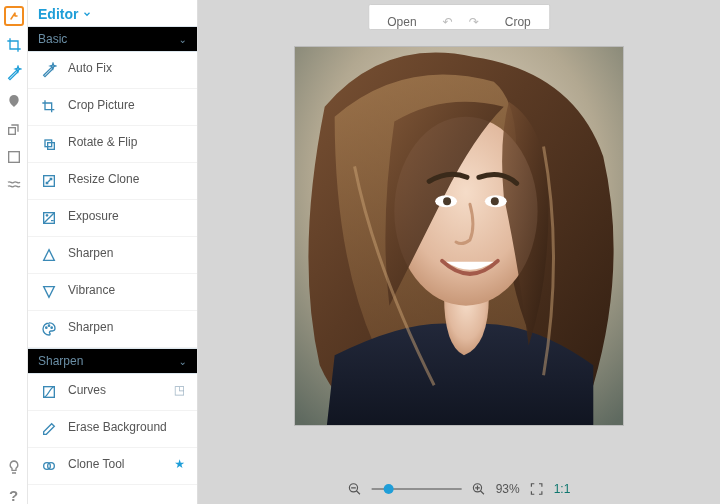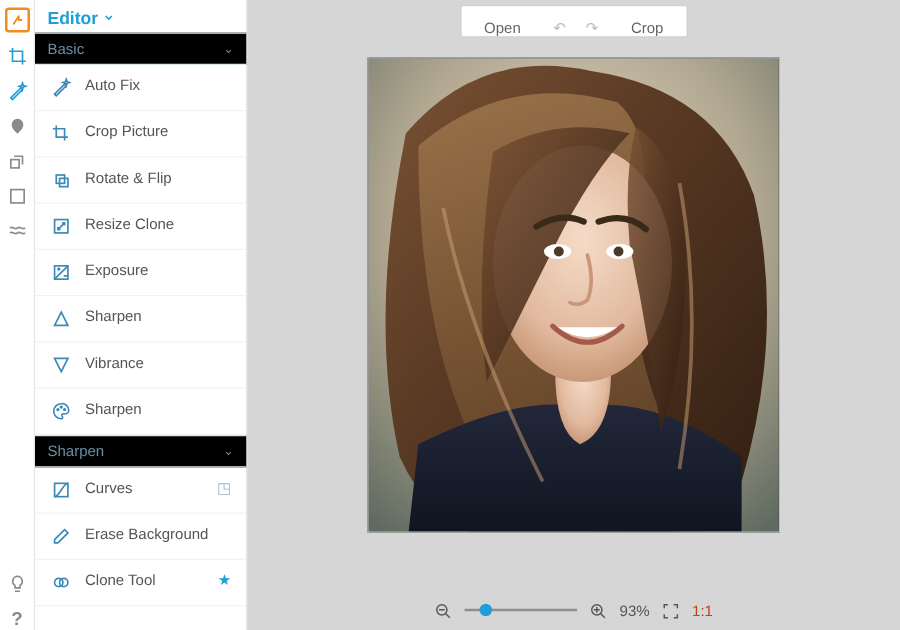--- a/index.html
+++ b/index.html
@@ -15,22 +15,22 @@
 .panel .items{display:flex;flex-direction:column}
 .panel .item{display:flex;align-items:flex-start;gap:10px;padding:9px 12px;font-size:12px;color:#555;cursor:pointer;border-bottom:1px solid #f2f2f2}
 .panel .item .ii{width:18px;height:18px;display:flex;align-items:center;justify-content:center;color:#3a89b6}
 .panel .item .trail{margin-left:auto;font-size:12px;color:#9fb4c4}
 .canvas{flex:1;position:relative;background:#d6d6d6}
 .topbar{position:absolute;top:4px;left:50%;transform:translateX(-50%);background:#fff;border:1px solid #cfcfcf;height:26px;display:flex;align-items:flex-end;font-size:12px;color:#666;border-radius:2px}
 .topbar .tb{padding:0 18px;cursor:pointer}
 .topbar .tbi{padding:0 8px;color:#bbb;cursor:default;font-size:12px}
 .photo{position:absolute;top:46px;left:50%;transform:translateX(-50%);width:330px;height:380px;background:#222;border:1px solid #bbb}
 .photo svg{width:100%;height:100%;display:block}
-.bottombar{position:absolute;bottom:8px;left:50%;transform:translateX(-50%);display:flex;gap:10px;font-size:12px;color:#555}
-.bottombar .btn{cursor:pointer;color:#c2410c;display:flex;align-items:center;justify-content:center}
+.bottombar{position:absolute;bottom:8px;left:50%;transform:translateX(-50%);display:flex;align-items:center;gap:10px;font-size:12px;color:#555}
+.bottombar .btn{cursor:pointer;color:#0f766e;display:flex;align-items:center;justify-content:center}
 .slider{position:relative;width:90px;height:12px}
 .slider .track{position:absolute;top:5px;left:0;right:0;height:2px;background:#8f8f8f}
 .slider .thumb{position:absolute;top:1px;width:10px;height:10px;border-radius:50%;background:#1f9ed8;left:12px}
 .logo{width:20px;height:20px;border:2px solid #f28c1f;border-radius:3px;display:flex;align-items:center;justify-content:center}
 .logo svg{width:12px;height:12px}
 </style>
 </head>
 <body>
 
 <div class="leftbar">

